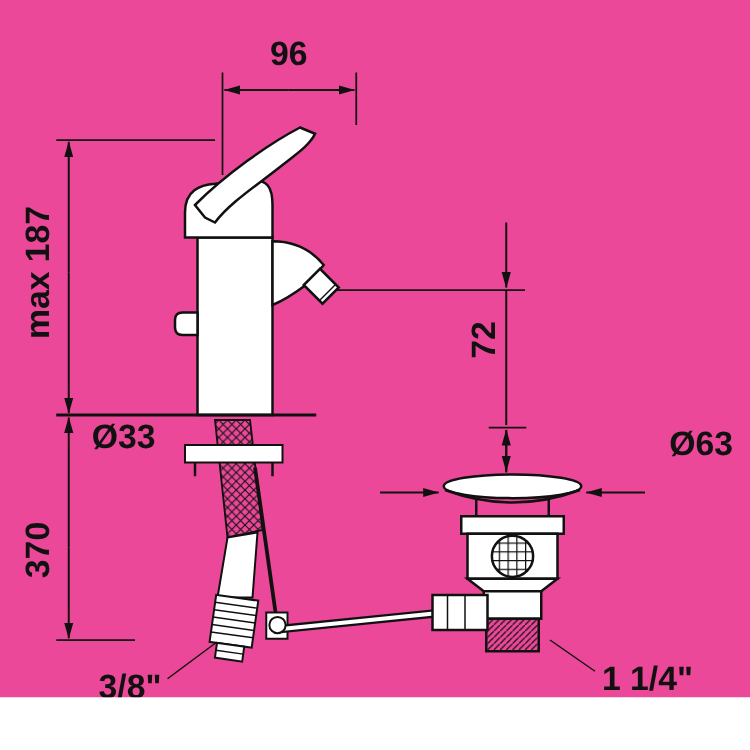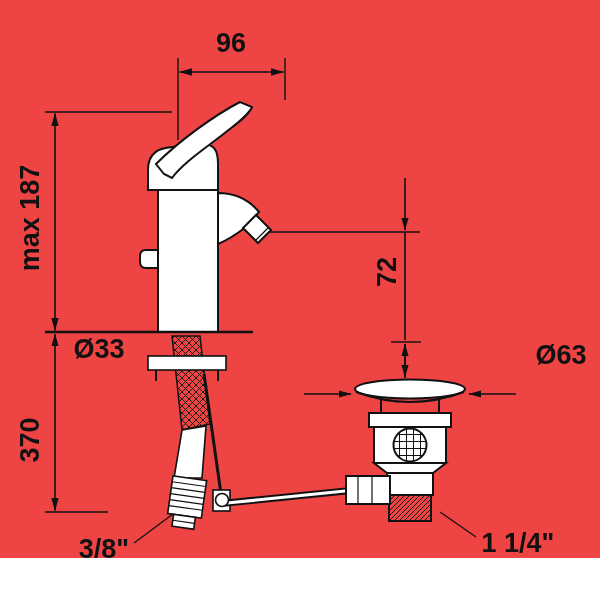--- a/index.html
+++ b/index.html
@@ -1,16 +1,16 @@
 <!DOCTYPE html>
 <html><head>
 <meta charset="utf-8">
 <style>
   html,body { margin:0; padding:0; background:#fff; }
-  .canvas { width:600px; height:558px; background:#ef4444; position:relative; overflow:hidden; }
+  .canvas { width:600px; height:558px; background:#ec4899; position:relative; overflow:hidden; }
   svg { display:block; }
   .ln   { stroke:#111; stroke-width:2;   fill:none; }
   .fw   { stroke:#111; stroke-width:2;   fill:#ffffff; }
   .fw15 { stroke:#111; stroke-width:1.6; fill:#ffffff; }
   .dim  { stroke:#111; stroke-width:1.6; fill:none; }
   .ext  { stroke:#111; stroke-width:1.4; fill:none; }
   .thin { stroke:#111; stroke-width:1.2; fill:none; }
   text.dimtxt { font-family:"Liberation Sans", sans-serif; font-weight:bold; font-size:27px; fill:#111; }
 </style>
 </head>

